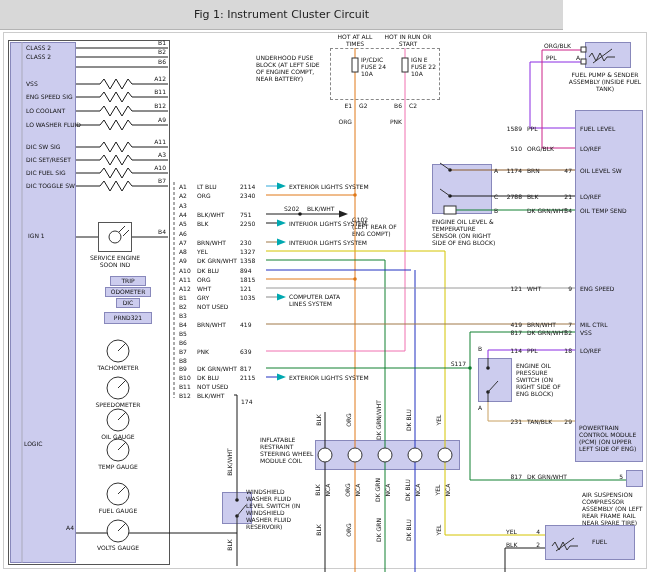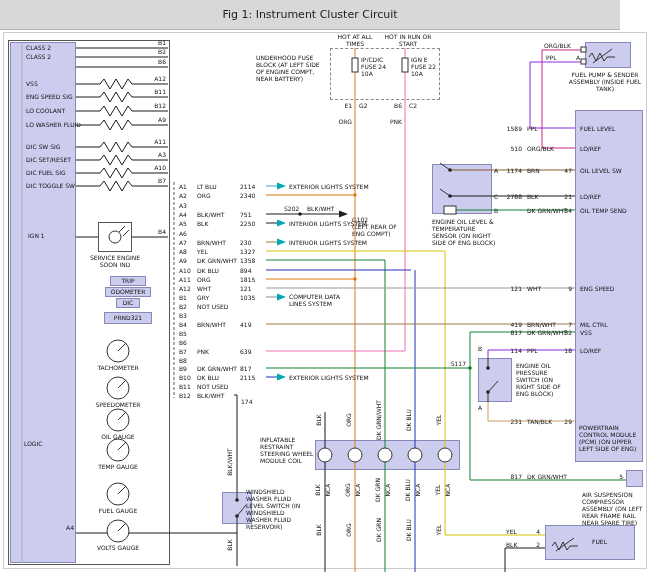--- a/index.html
+++ b/index.html
@@ -1,18 +1,18 @@
 <!DOCTYPE html>
 <html style="--c-panel: #ccccee; --c-panel_border: #8888bb; --c-blk: #1a1a1a; --c-wht: #9a9a9a; --c-gry: #8a8a8a; --c-org: #e07818; --c-pnk: #f070b0; --c-ppl: #8a2be2; --c-orgblk: #cc2288; --c-ltblu: #30a8d8; --c-dkblu: #2030c0; --c-yel: #d4c400; --c-grn: #108030; --c-brn: #8a5a2a; --c-brnwht: #a07848; --c-tan: #c8a060; --c-cyan: #00a8b0;"><head>
 <meta charset="utf-8">
 <style>
   *{margin:0;padding:0;box-sizing:border-box}
   body{background:#ffffff;font-family:"DejaVu Sans",sans-serif}
   #stage{position:relative;width:650px;height:572px;background:#fff;overflow:hidden}
-  #header{position:absolute;left:0;top:0;width:620px;height:30px;background:#d8d8d8;border-bottom:1px solid #b4b4b4;text-align:center;font-size:11px;line-height:30px;color:#222}
+  #header{position:absolute;left:0;top:0;width:563px;height:30px;background:#d8d8d8;border-bottom:1px solid #b4b4b4;text-align:center;font-size:11px;line-height:30px;color:#222}
   #frame{position:absolute;left:3px;top:32px;width:644px;height:537px;border:1px solid #cccccc}
   .lbl{position:absolute;font-size:6px;line-height:7px;color:#111;white-space:nowrap}
   .wrap{white-space:normal}
   .rot{transform:rotate(-90deg);text-align:center;height:8px;line-height:8px;white-space:nowrap;color:#222}
   .box{position:absolute;background:var(--c-panel);border:1px solid var(--c-panel_border)}
   .wbox{position:absolute;background:#fff;border:1px solid #555}
   .dashbox{position:absolute;border:1px dashed #888;background:transparent}
   .cell{font-size:6px;text-align:center;color:#111;overflow:hidden}
   #wires{position:absolute;left:0;top:0;pointer-events:none}
   #wires path{stroke-width:1}

